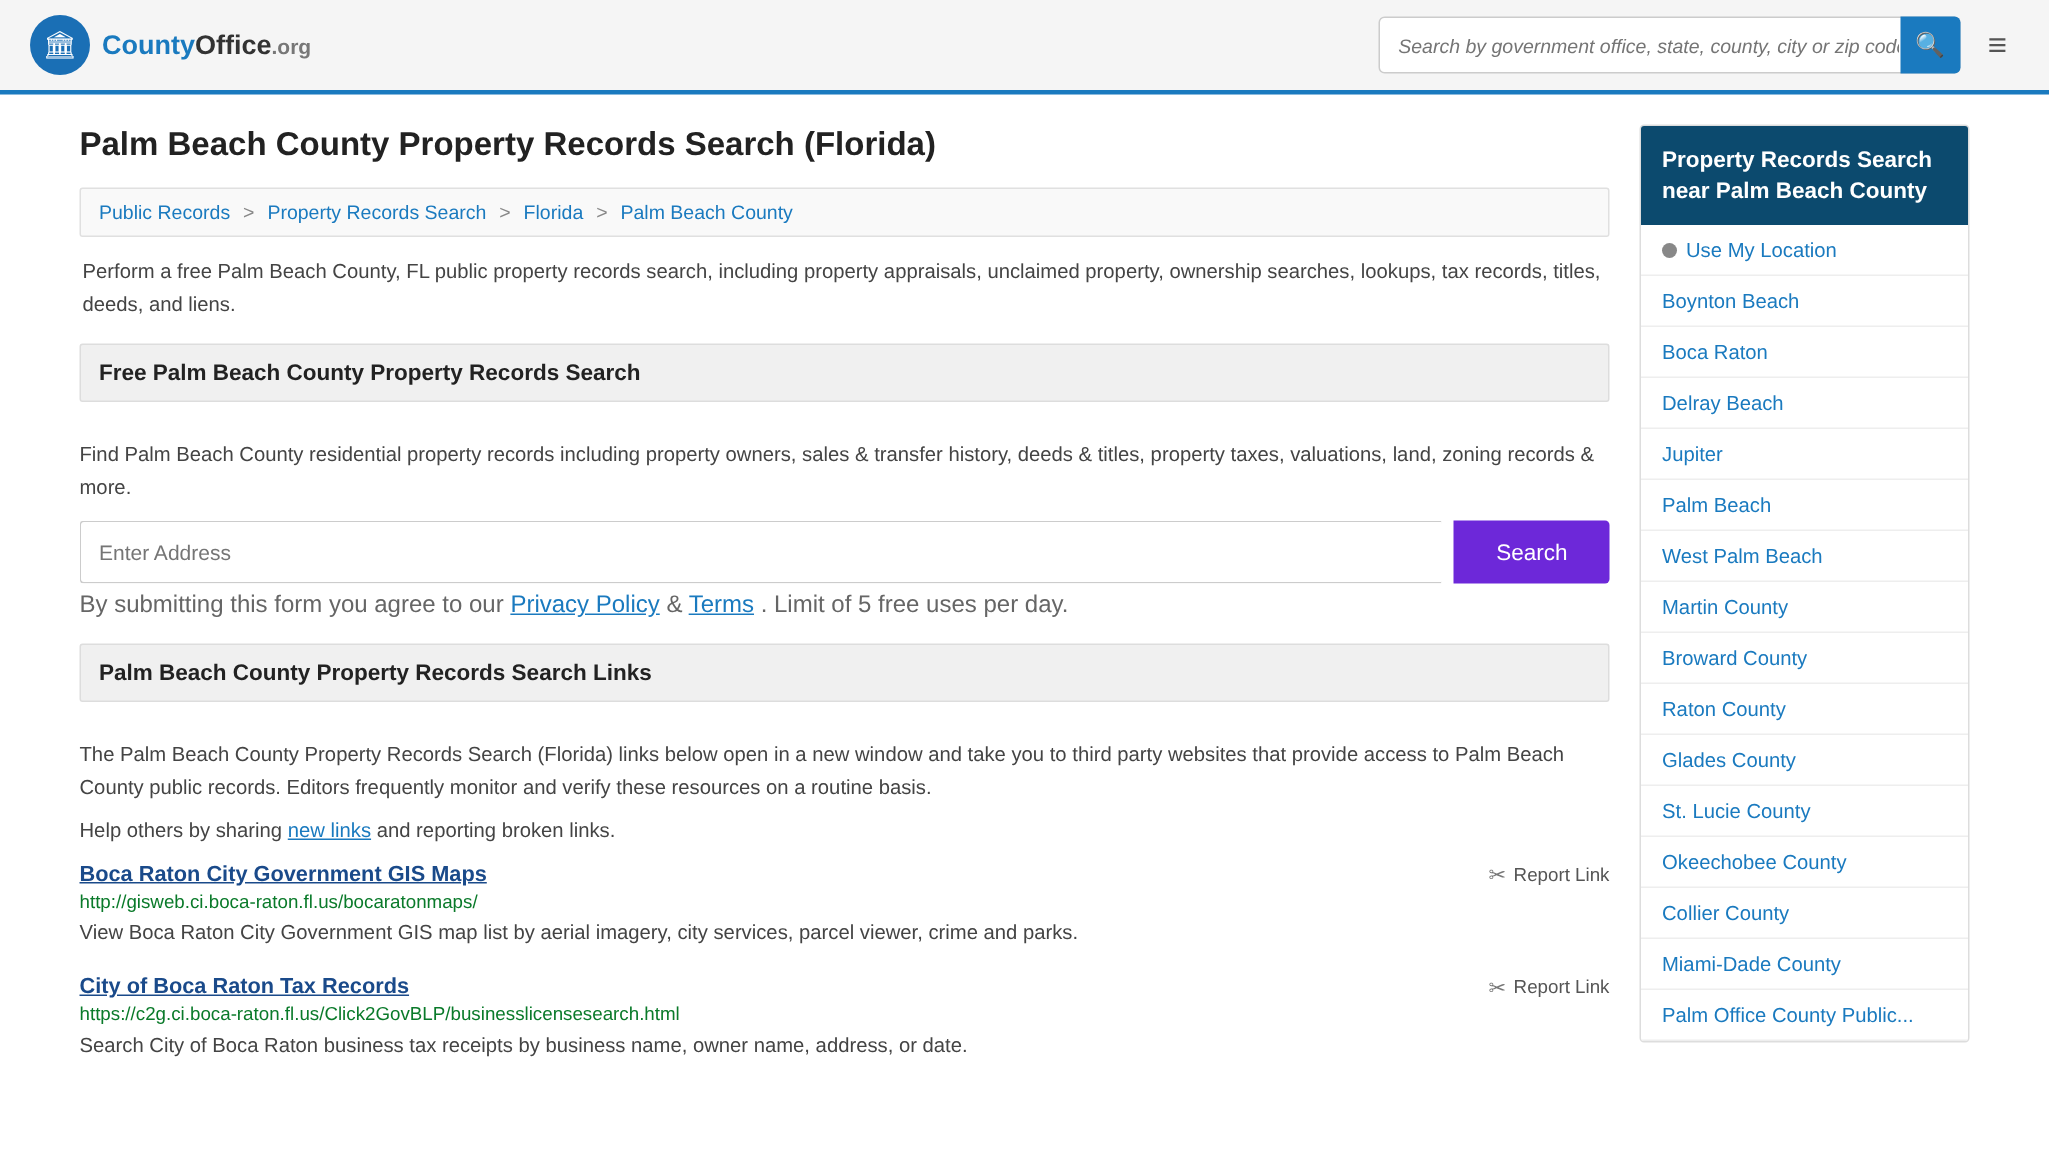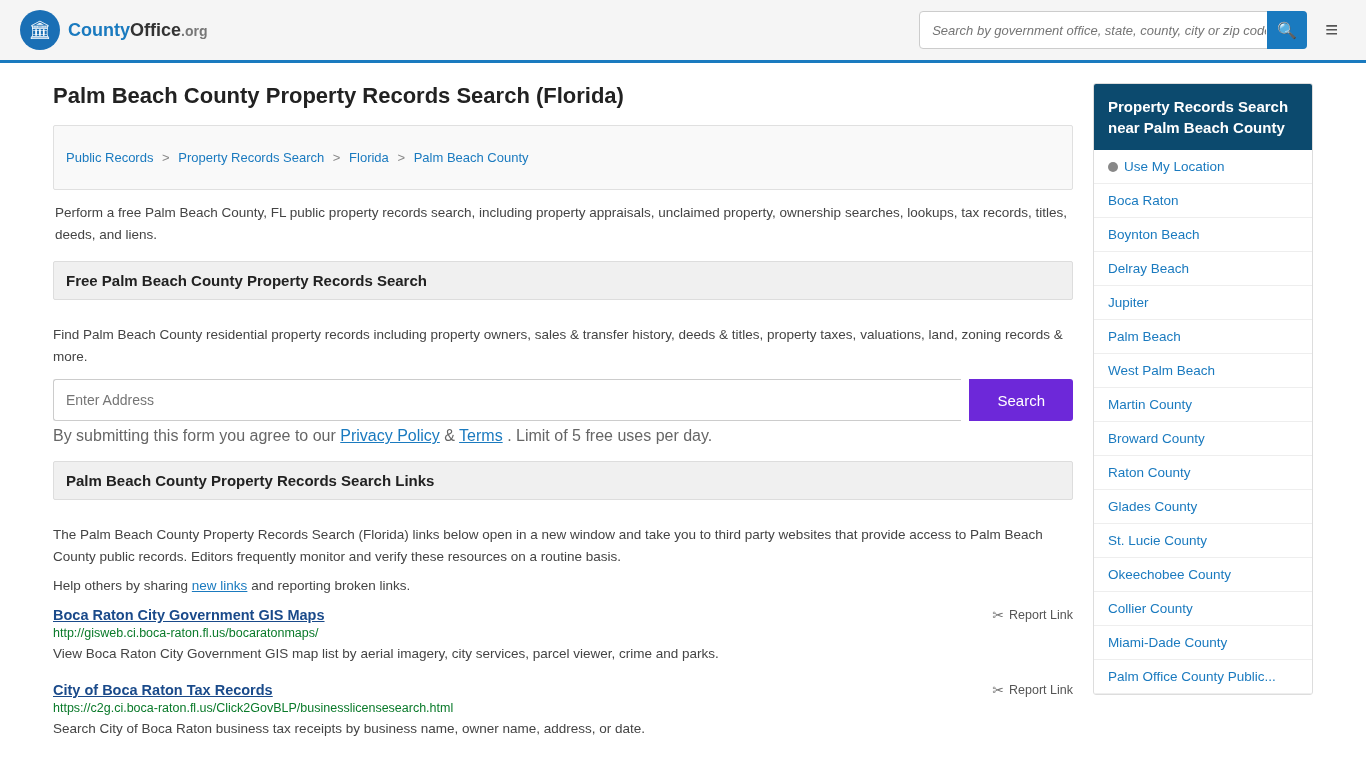--- a/index.html
+++ b/index.html
@@ -71,21 +71,21 @@
       font-size: 22px;
       font-weight: bold;
       color: #222;
       margin-bottom: 16px;
     }
 
     
     .breadcrumb {
       background: #f9f9f9;
       border: 1px solid #e0e0e0;
-      padding: 24px 12px;
+      padding: 8px 12px;
       font-size: 13px;
       color: #555;
       margin-bottom: 12px;
       border-radius: 2px;
     }
     .breadcrumb a { color: #1a7abf; text-decoration: none; }
     .breadcrumb span { margin: 0 5px; color: #888; }
 
     
     .description {
@@ -327,22 +327,22 @@
     </div>
   </div>
 
   <aside class="sidebar">
     <div class="sidebar-box">
       <div class="sidebar-title">Property Records Search near Palm Beach County</div>
       <div class="sidebar-item location-item">
         <span class="location-dot"></span>
         <a href="#">Use My Location</a>
       </div>
+      <div class="sidebar-item"><a href="#">Boynton Beach</a></div>
       <div class="sidebar-item"><a href="#">Boca Raton</a></div>
-      <div class="sidebar-item"><a href="#">Boynton Beach</a></div>
       <div class="sidebar-item"><a href="#">Delray Beach</a></div>
       <div class="sidebar-item"><a href="#">Jupiter</a></div>
       <div class="sidebar-item"><a href="#">Palm Beach</a></div>
       <div class="sidebar-item"><a href="#">West Palm Beach</a></div>
       <div class="sidebar-item"><a href="#">Martin County</a></div>
       <div class="sidebar-item"><a href="#">Broward County</a></div>
       <div class="sidebar-item"><a href="#">Raton County</a></div>
       <div class="sidebar-item"><a href="#">Glades County</a></div>
       <div class="sidebar-item"><a href="#">St. Lucie County</a></div>
       <div class="sidebar-item"><a href="#">Okeechobee County</a></div>

